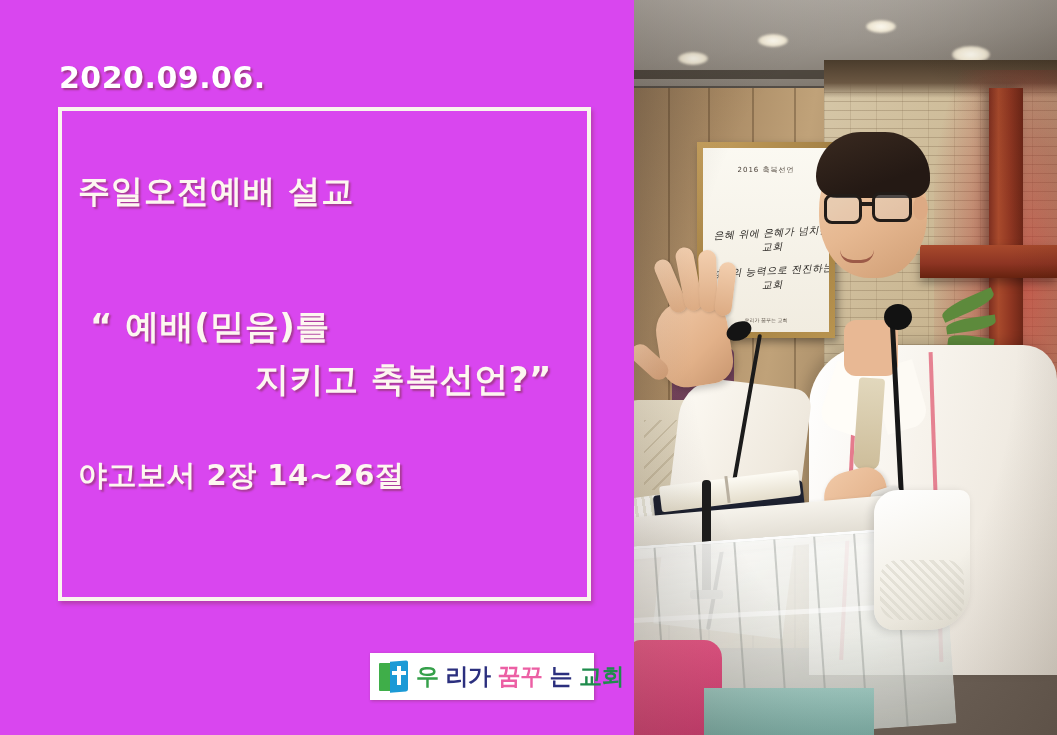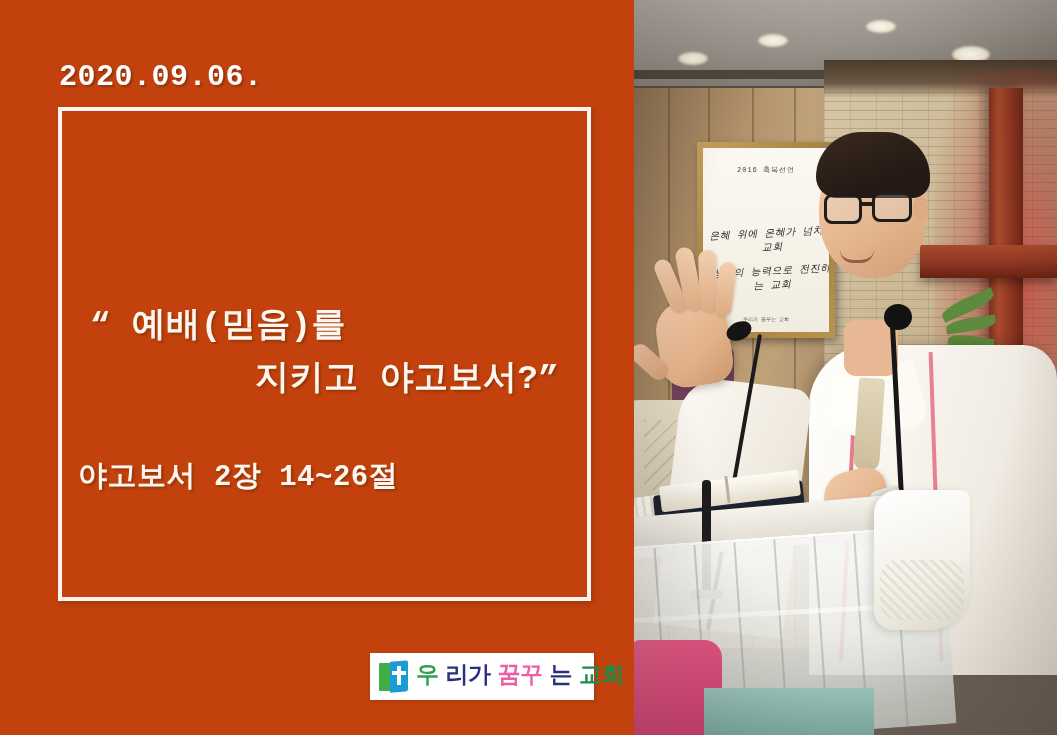--- a/index.html
+++ b/index.html
@@ -4,21 +4,21 @@
 <style>
   * { margin:0; padding:0; box-sizing:border-box; }
   html,body { width:1057px; height:735px; overflow:hidden; }
   body {
     font-family:"DejaVu Sans","Liberation Sans",sans-serif;
     background:#CE7437;
     position:relative;
   }
 
   
-  #slide { position:absolute; inset:0; background:#c2410c;font-family:Liberation Mono, monospace; }
+  #slide { position:absolute; inset:0; background:#d946ef; }
 
   
   #left-panel { position:absolute; left:0; top:0; width:634px; height:735px; }
 
   #date-text {
     position:absolute; left:59px; top:60px;
     font-size:30px; font-weight:bold; color:#FFFFFF;
     letter-spacing:0.5px;
     text-shadow:2px 2px 2px rgba(90,40,10,0.45);
     white-space:nowrap;
@@ -411,24 +411,25 @@
 <body>
 
 <div id="slide">
 
   <div id="left-panel">
 
     <div id="date-text">2020.09.06.</div>
 
     <div id="info-box"></div>
 
+    <div id="service-title">주일오전예배 설교</div>
 
     <div id="sermon-title">
       <div class="sermon-line line1">“ 예배(믿음)를</div>
-      <div class="sermon-line line2">지키고 야고보서?”</div>
+      <div class="sermon-line line2">지키고 축복선언?”</div>
     </div>
 
     <div id="scripture-ref">야고보서 2장 14~26절</div>
 
     <div id="church-logo">
       <div id="logo-door-icon">
         <div class="door-left"></div>
         <div class="door-right"></div>
         <div class="door-cross-v"></div>
         <div class="door-cross-h"></div>

